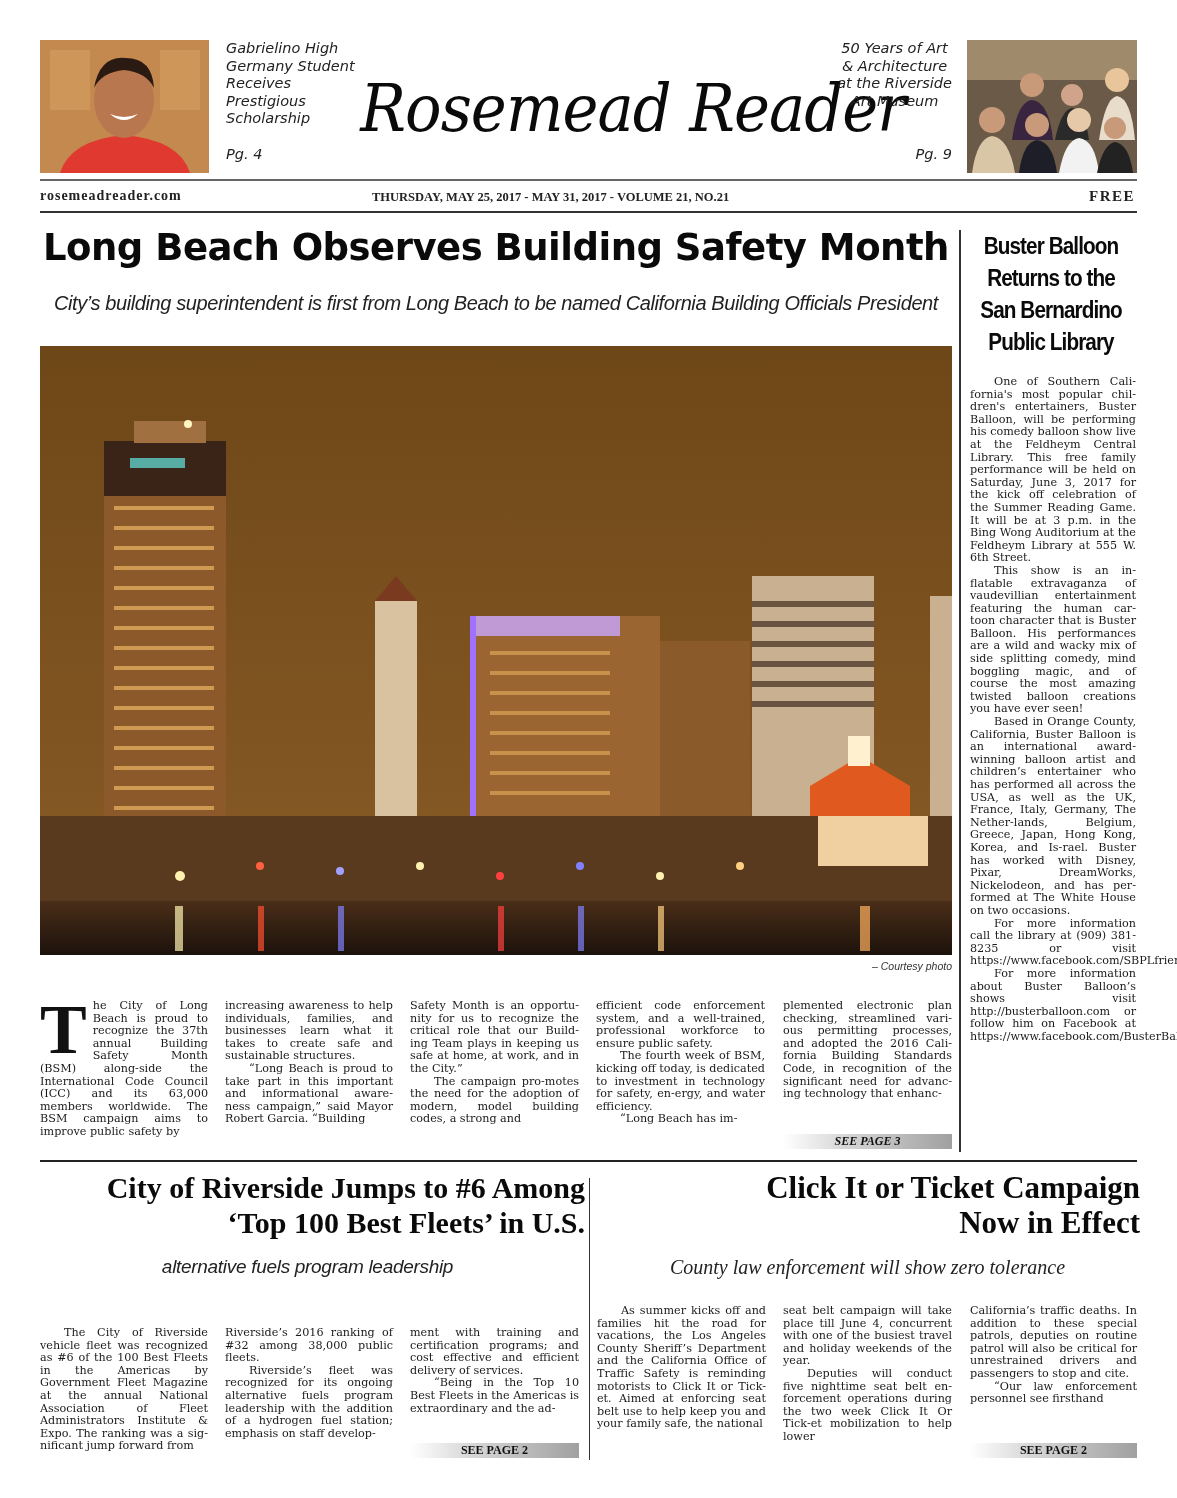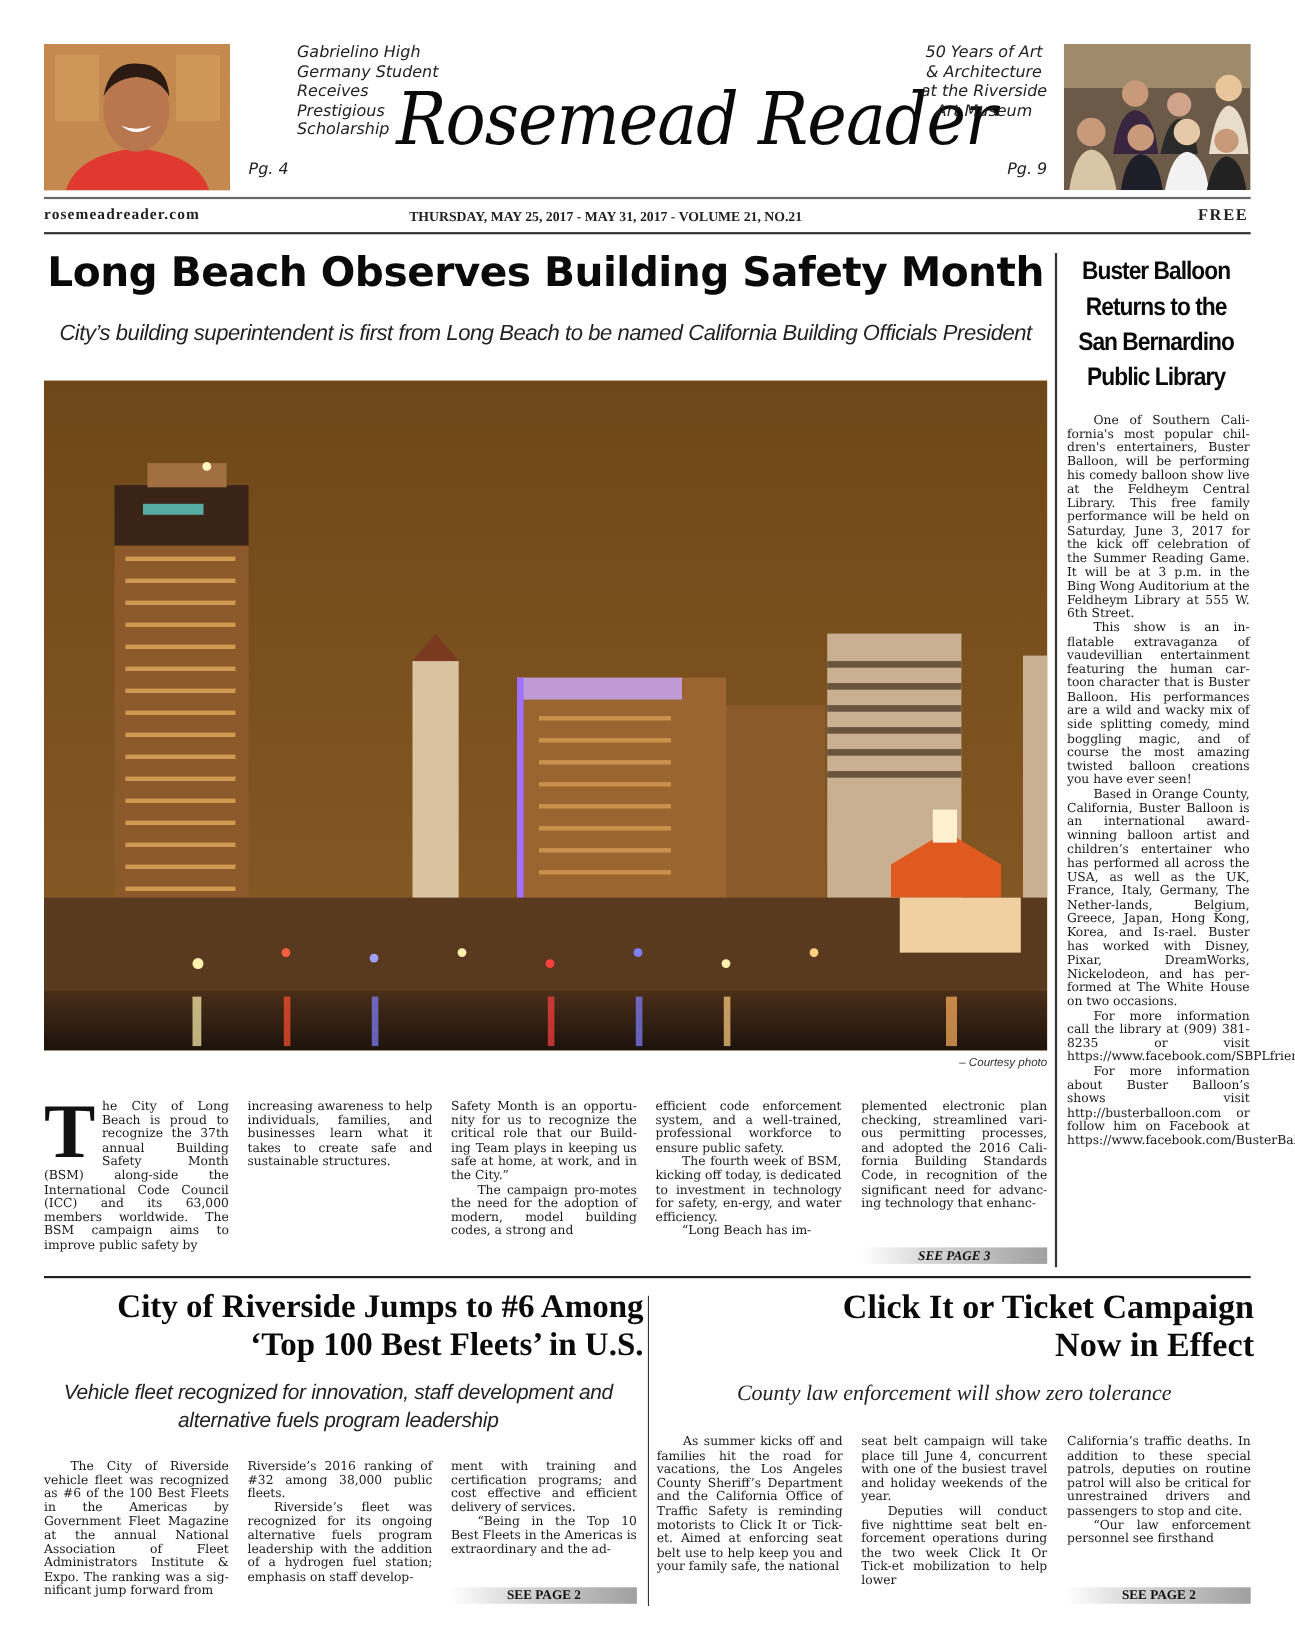--- a/index.html
+++ b/index.html
@@ -46,21 +46,21 @@
     <svg width="169" height="133" viewBox="0 0 169 133">
       <rect x="0" y="0" width="169" height="133" fill="#c4894e"></rect>
       <rect x="10" y="10" width="40" height="60" fill="#d9a463" opacity="0.5"></rect>
       <rect x="120" y="10" width="40" height="60" fill="#d9a463" opacity="0.5"></rect>
       <path d="M20 133 Q30 100 84 95 Q140 100 150 133 Z" fill="#e0392f"></path>
       <ellipse cx="84" cy="60" rx="30" ry="38" fill="#b9774f"></ellipse>
       <path d="M54 48 Q60 15 86 18 Q112 18 114 48 Q106 32 84 30 Q62 32 54 48 Z" fill="#2a1a12"></path>
       <path d="M70 74 Q84 86 98 74 Q84 80 70 74 Z" fill="#fff"></path>
     </svg>
   </div>
-  <div class="teaser" style="left:226px; top:40px;margin-left:44px;">
+  <div class="teaser" style="left:226px; top:40px;">
     <div>Gabrielino High</div>
     <div>Germany Student</div>
     <div>Receives</div>
     <div>Prestigious</div>
     <div>Scholarship</div>
   </div>
   <div class="teaser-pg" style="left:226px; top:146px;">Pg. 4</div>
 
   <div class="masthead-title">Rosemead Reader</div>
 
@@ -203,20 +203,21 @@
     </svg>
   </div>
   <div class="credit">– Courtesy photo</div>
 
   <div class="col" style="left:40px; top:1000px; width:168px;">
     <span class="dropcap">T</span>
     <p class="noindent">he City of Long Beach is proud to recognize the 37th annual Building Safety Month (BSM) along-side the International Code Council (ICC) and its 63,000 members worldwide. The BSM campaign aims to improve public safety by</p>
   </div>
   <div class="col" style="left:225px; top:1000px; width:168px;">
     <p class="noindent">increasing awareness to help individuals, families, and businesses learn what it takes to create safe and sustainable structures.</p>
+    <p>“Long Beach is proud to take part in this important and informational aware-ness campaign,” said Mayor Robert Garcia. “Building</p>
   </div>
   <div class="col" style="left:410px; top:1000px; width:169px;">
     <p class="noindent">Safety Month is an opportu-nity for us to recognize the critical role that our Build-ing Team plays in keeping us safe at home, at work, and in the City.”</p>
     <p>The campaign pro-motes the need for the adoption of modern, model building codes, a strong and</p>
   </div>
   <div class="col" style="left:596px; top:1000px; width:169px;">
     <p class="noindent">efficient code enforcement system, and a well-trained, professional workforce to ensure public safety.</p>
     <p>The fourth week of BSM, kicking off today, is dedicated to investment in technology for safety, en-ergy, and water efficiency.</p>
     <p>“Long Beach has im-</p>
   </div>
@@ -240,21 +241,20 @@
 </aside>
 
 <div class="rule" style="top:1160px; height:2px; background:#222;"></div>
 
 <article>
   <h2 class="low-head" style="left:30px; top:1170px; width:555px; margin:0;">
     <div>City of Riverside Jumps to #6 Among</div>
     <div>‘Top 100 Best Fleets’ in U.S.</div>
   </h2>
   <div class="low-deck-sans" style="left:30px; top:1254px; width:555px;">
-    <div>Vehicle fleet recognized for innovation, staff development and</div>
     <div>alternative fuels program leadership</div>
   </div>
   <div class="col" style="left:40px; top:1327px; width:168px;">
     <p>The City of Riverside vehicle fleet was recognized as #6 of the 100 Best Fleets in the Americas by Government Fleet Magazine at the annual National Association of Fleet Administrators Institute &amp; Expo. The ranking was a sig-nificant jump forward from</p>
   </div>
   <div class="col" style="left:225px; top:1327px; width:168px;">
     <p class="noindent">Riverside’s 2016 ranking of #32 among 38,000 public fleets.</p>
     <p>Riverside’s fleet was recognized for its ongoing alternative fuels program leadership with the addition of a hydrogen fuel station; emphasis on staff develop-</p>
   </div>
   <div class="col" style="left:410px; top:1327px; width:169px;">

